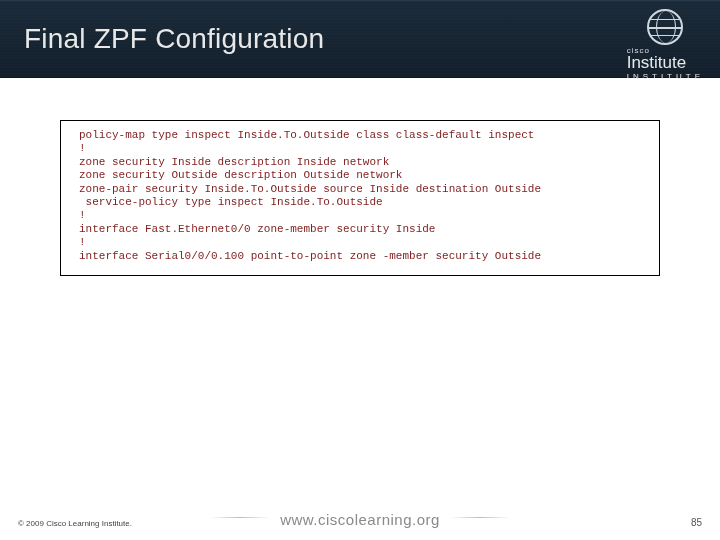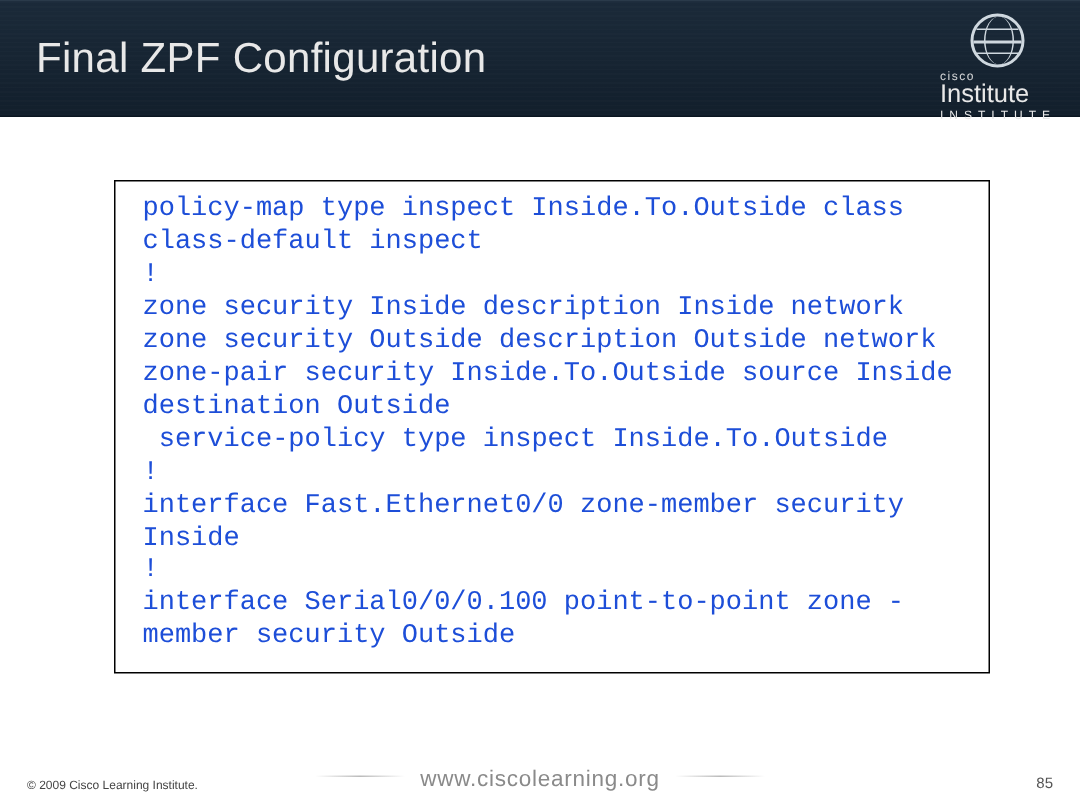--- a/index.html
+++ b/index.html
@@ -109,26 +109,25 @@
   .content-area {
     position: absolute;
     top: 120px;
     left: 60px;
     right: 60px;
   }
   .config-box {
     border: 1px solid #000;
     padding: 8px 18px 12px 18px;
     font-family: "Courier New", Courier, monospace;
-    font-size: 18px;
+    font-size: 11px;
     line-height: 1.22;
-    color: #1d4ed8;
+    color: #7f1d1d;
     white-space: pre-wrap;
     word-wrap: break-word;
-    margin-left: 16px;
   }
   .footer {
     position: absolute;
     bottom: 10px;
     left: 0;
     right: 0;
     height: 20px;
   }
   .copyright {
     position: absolute;

